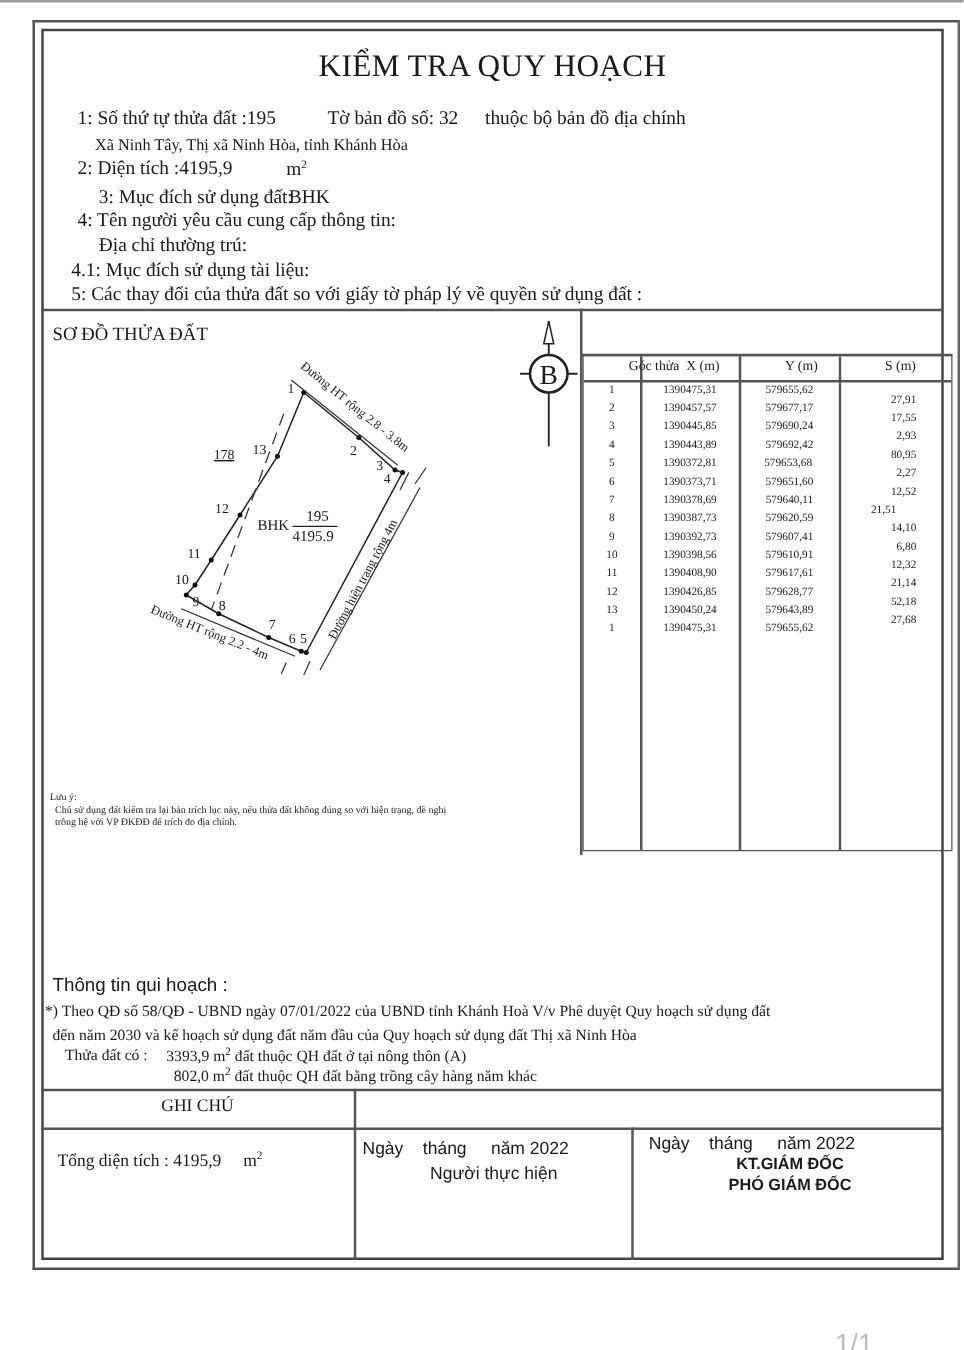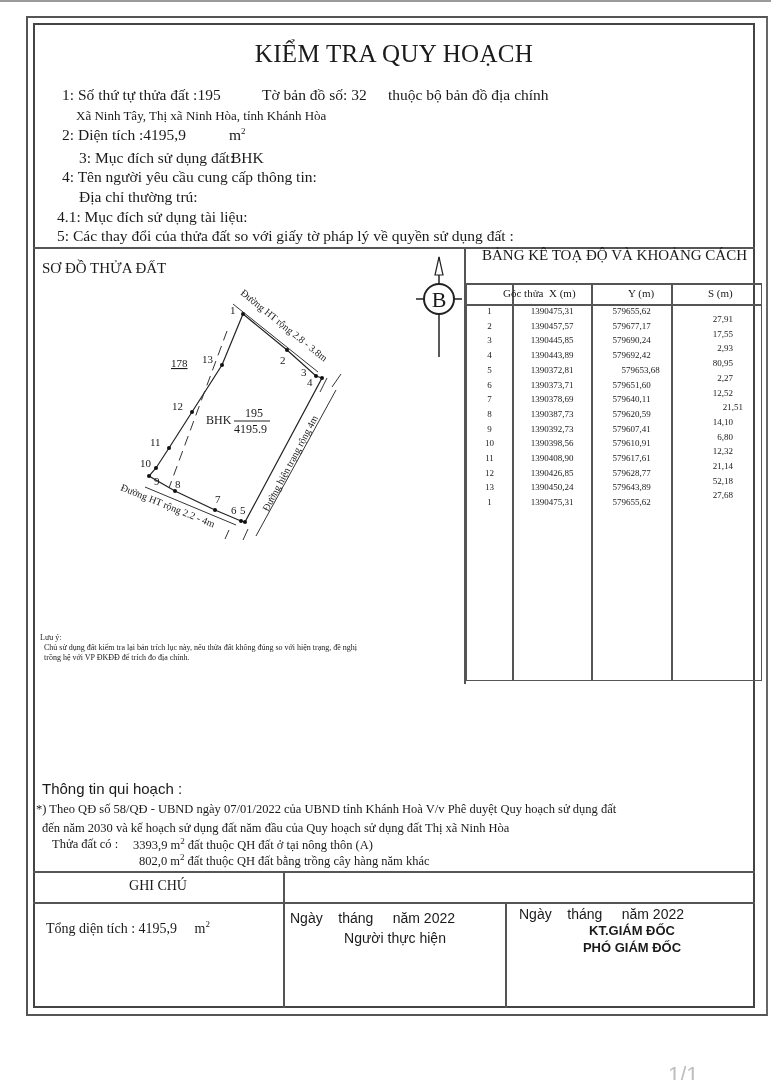--- a/index.html
+++ b/index.html
@@ -118,21 +118,20 @@
   <text x="173" y="177" font-size="12">BHK</text>
   <text x="212" y="170" font-size="12">195</text>
   <line x1="201" y1="174" x2="237" y2="174" stroke="#222" stroke-width="1"></line>
   <text x="201" y="186" font-size="12">4195.9</text>
   <text x="0" y="0" font-size="10" transform="translate(207,47) rotate(39)">Đường HT rộng 2.8 - 3.8m</text>
   <text x="0" y="0" font-size="10" transform="translate(235,265) rotate(-62)">Đường hiện trạng rộng 4m</text>
   <text x="0" y="0" font-size="10" transform="translate(87,243) rotate(22)">Đường HT rộng 2.2 - 4m</text>
 </svg>
 
 <div class="abs coord-head">
-  <div>BẢNG KÊ TOẠ ĐỘ VÀ KHOẢNG CÁCH</div>
 </div>
 <div class="abs hline" style="left:464px; top:283px; width:298px;"></div>
 
 <div class="abs tbl">
   <div class="col" style="left:45px;"></div>
   <div class="col" style="left:124px;"></div>
   <div class="col" style="left:204px;"></div>
   <div class="hdrline"></div>
   <span class="hcell" style="left:0; width:45px;">Góc thửa</span>
   <span class="hcell" style="left:46px; width:78px;">X (m)</span>
@@ -155,21 +154,21 @@
         <span style="left:125px;width:79px">579690,24</span>
       </div>
       <div class="row" style="top: 65.1px;">
         <span style="left:0;width:45px">4</span>
         <span style="left:46px;width:78px">1390443,89</span>
         <span style="left:125px;width:79px">579692,42</span>
       </div>
       <div class="row" style="top: 79.8px;">
         <span style="left:0;width:45px">5</span>
         <span style="left:46px;width:78px">1390372,81</span>
-        <span style="left:129px;width:89px">579653,68</span>
+        <span style="left:119px;width:89px">579653,68</span>
       </div>
       <div class="row" style="top: 94.5px;">
         <span style="left:0;width:45px">6</span>
         <span style="left:46px;width:78px">1390373,71</span>
         <span style="left:125px;width:79px">579651,60</span>
       </div>
       <div class="row" style="top: 109.2px;">
         <span style="left:0;width:45px">7</span>
         <span style="left:46px;width:78px">1390378,69</span>
         <span style="left:125px;width:79px">579640,11</span>
@@ -210,21 +209,21 @@
         <span style="left:125px;width:79px">579655,62</span>
       </div>
     </div>
   <div id="svals">
       <div class="sval" style="left: 206px; top: 29px;">27,91</div>
       <div class="sval" style="left: 206px; top: 43.7px;">17,55</div>
       <div class="sval" style="left: 206px; top: 58.4px;">2,93</div>
       <div class="sval" style="left: 206px; top: 73.1px;">80,95</div>
       <div class="sval" style="left: 206px; top: 87.8px;">2,27</div>
       <div class="sval" style="left: 206px; top: 102.5px;">12,52</div>
-      <div class="sval" style="left: 216px; top: 117.2px;">21,51</div>
+      <div class="sval" style="left: 190px; top: 117.2px;">21,51</div>
       <div class="sval" style="left: 206px; top: 131.9px;">14,10</div>
       <div class="sval" style="left: 206px; top: 146.6px;">6,80</div>
       <div class="sval" style="left: 206px; top: 161.3px;">12,32</div>
       <div class="sval" style="left: 206px; top: 176px;">21,14</div>
       <div class="sval" style="left: 206px; top: 190.7px;">52,18</div>
       <div class="sval" style="left: 206px; top: 205.4px;">27,68</div>
     </div>
 </div>
 
 <div class="abs note">

